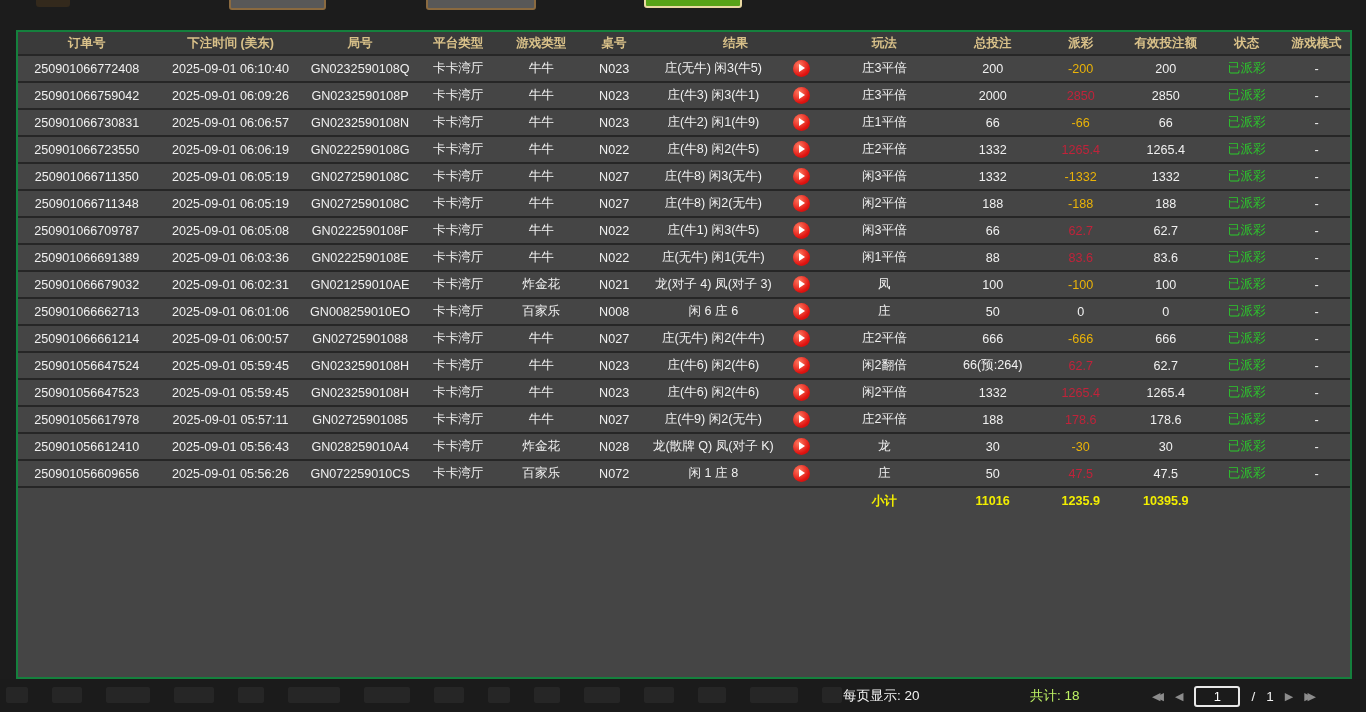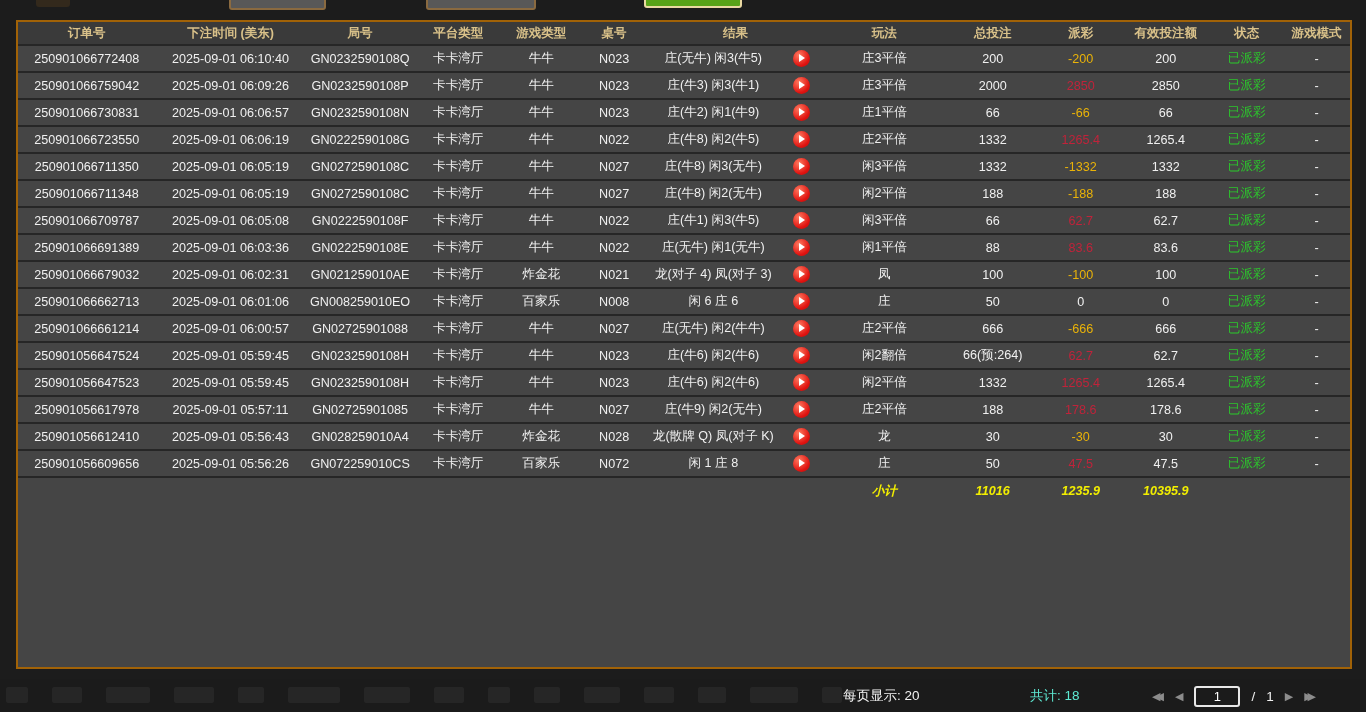--- a/index.html
+++ b/index.html
@@ -17,57 +17,57 @@
     background:#33291c; border-radius:0 0 3px 3px; }
   .tab-btn { position:absolute; height:26px; border-radius:3px; }
   .tab-btn.gray { background:#585858; border:2px solid #8a6a40; }
   .tab-btn.green { background:#58a318; border:2px solid #ead9a2; }
   #tab1 { left:229px; top:-16px; width:97px; }
   #tab2 { left:426px; top:-16px; width:110px; }
   #tab3 { left:644px; top:-18px; width:98px; }
 
   
   .panel {
-    position:absolute; left:16px; top:20px; width:1336px; height:649px;
-    border:2px solid #a16207; background:#454545; overflow:hidden;
+    position:absolute; left:16px; top:30px; width:1336px; height:649px;
+    border:2px solid #15803d; background:#454545; overflow:hidden;
   }
   table { width:100%; border-collapse:collapse; table-layout:fixed; }
   th {
     background:#3a3a3a; color:#d9c189; font-size:12.5px; font-weight:bold;
     height:23px; padding:0; white-space:nowrap; overflow:hidden;
   }
   td {
     font-size:12.6px; height:27px; text-align:center; padding:0 2px;
     white-space:nowrap; overflow:hidden; color:#f0f0f0;
   }
   tbody tr td { border-top:2px solid #262626; }
   tr.summary td { border-top:2px solid #262626; height:27px; }
   tr.total-row td { border-bottom:2px solid #c9c9c9; }
   .num-win  { color:#c0233a; }
   .num-loss { color:#eab308; }
   .num-zero { color:#f0f0f0; }
   .status-paid { color:#2cc62c; }
-  .sum { color:#f2ee00; font-weight:bold;font-style:italic; }
+  .sum { color:#f2ee00; font-weight:bold; }
 
   .play {
     display:inline-block; width:17px; height:17px; border-radius:50%;
     background:radial-gradient(circle at 35% 30%, #ff7a60, #e01310 65%, #b50d0b);
     position:relative; vertical-align:middle; cursor:pointer;
   }
   .play::after {
     content:""; position:absolute; left:6px; top:4px;
     border-left:6px solid #fff; border-top:4.5px solid transparent; border-bottom:4.5px solid transparent;
   }
 
   
   .footer { position:absolute; left:0; bottom:0; width:1366px; height:33px; background:#1b1b1b; }
   .dim-strip { position:absolute; left:6px; top:8px; display:flex; gap:24px; }
   .dim-chip { height:16px; background:#262626; border-radius:2px; }
   .per-page { position:absolute; left:843px; top:8px; font-size:13.5px; color:#f2f2f2; }
-  .total-count { position:absolute; left:1030px; top:8px; font-size:13.5px; color:#5eead4; }
+  .total-count { position:absolute; left:1030px; top:8px; font-size:13.5px; color:#bef264; }
   .pager { position:absolute; left:1152px; top:4px; height:26px; display:flex; align-items:center; gap:11px; }
   .arrow { color:#8c8c8c; font-size:11px; cursor:pointer; line-height:26px; }
   .arrow.dbl { letter-spacing:-5px; padding-right:5px; }
   .page-box {
     width:46px; height:21px; border:2px solid #e8e8e8; border-radius:3px;
     background:transparent; color:#fff; text-align:center; font-size:13px;
     font-family:"Liberation Sans","DejaVu Sans",sans-serif; outline:none;
   }
   .slash, .total-pages { color:#f2f2f2; font-size:13.5px; }
 </style>

